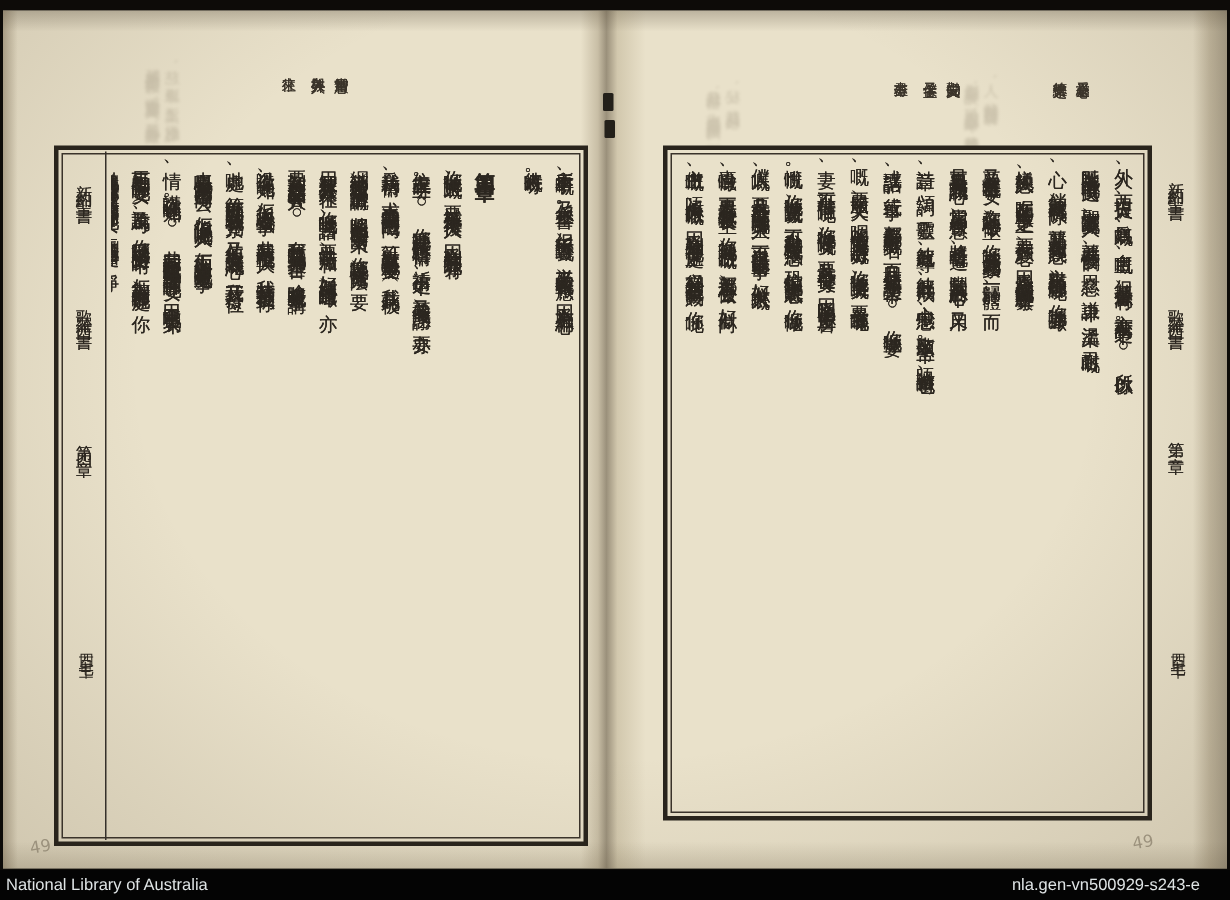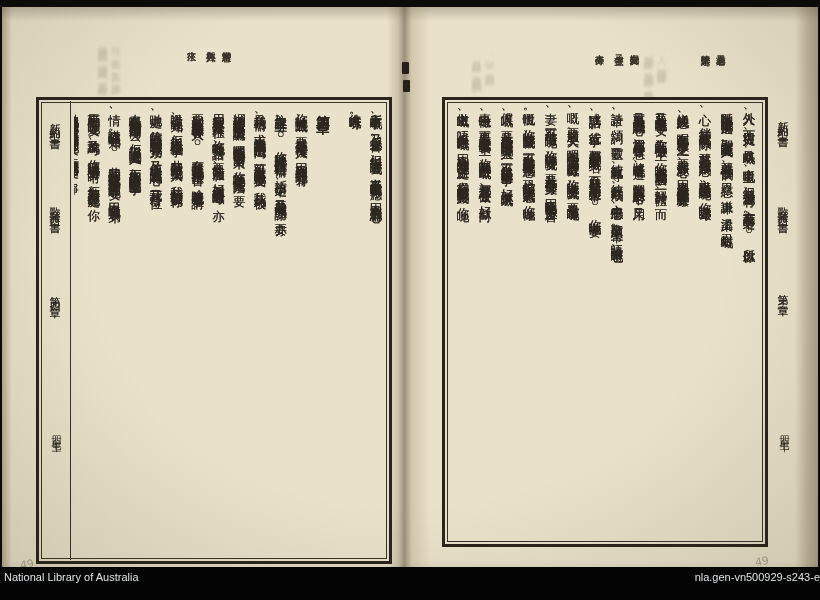--- a/index.html
+++ b/index.html
@@ -42,24 +42,24 @@
   .ghost{position:absolute;writing-mode:vertical-rl;text-orientation:upright;
          transform:scaleX(-1);filter:blur(1.1px);opacity:.22;color:#6f6450;
          font-size:10px;line-height:13px;letter-spacing:1px;overflow:hidden;}
   
   .spine-mark{position:absolute;width:7px;height:12px;background:#23201a;
               filter:blur(.4px);border-radius:1px;}
   
   .pencil{position:absolute;font-family:"DejaVu Sans",sans-serif;font-size:11px;
           color:#8e8470;opacity:.8;transform:rotate(-10deg);}
   
-  .nla-bar{position:absolute;left:0;right:0;bottom:0;height:33px;background:#040404;
+  .nla-bar{position:absolute;left:0;right:0;bottom:0;height:20px;background:#040404;
            font-family:"Liberation Sans",sans-serif;font-size:11px;color:#dfe4e5;}
   .nla-bar .lib{position:absolute;left:4px;top:4px;}
-  .nla-bar .id{position:absolute;right:0;top:4px;padding-left:29px;}
+  .nla-bar .id{position:absolute;right:20px;top:4px;padding-left:29px;}
 </style>
 </head>
 <body>
 
 <div id="screen">
 
   <div class="paper"></div>
 
   <div class="ghost" style="left:96px;top:38px;width:78px;height:58px;">哋既係上帝嘅選民、聖潔蒙愛嘅人、就要存憐憫、恩慈、謙卑、溫柔、忍耐嘅</div>
   <div class="ghost" style="left:470px;top:52px;width:92px;height:46px;">爲我祈禱、求上帝爲我開傳道嘅門、等可以講基督嘅奧秘、（我爲此被</div>

